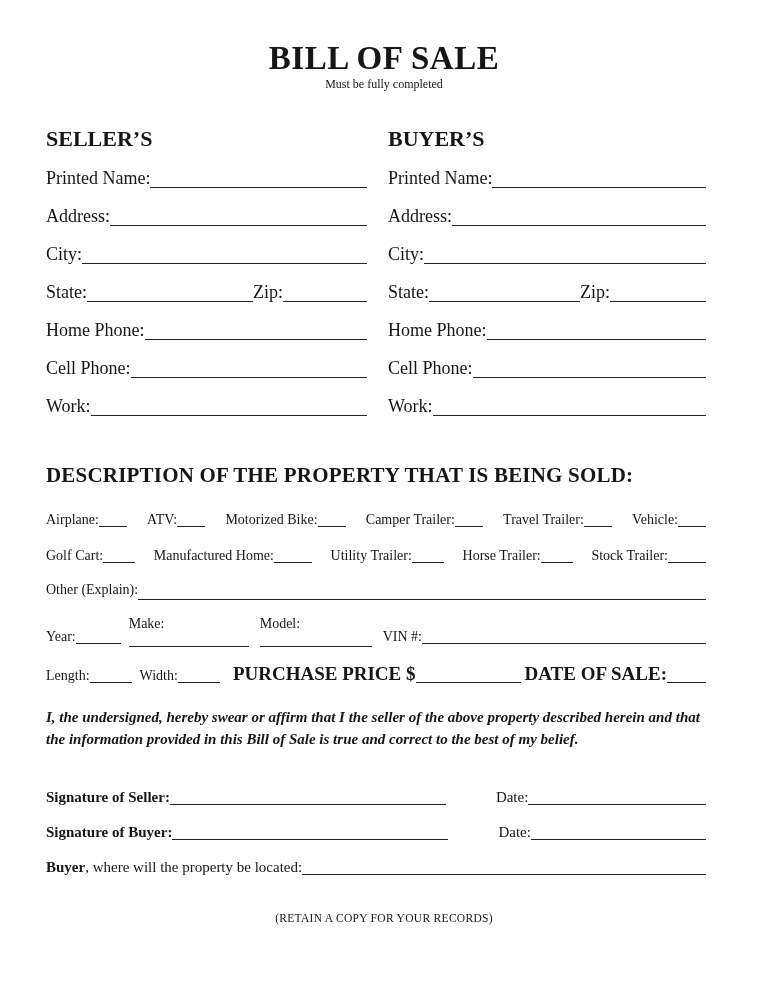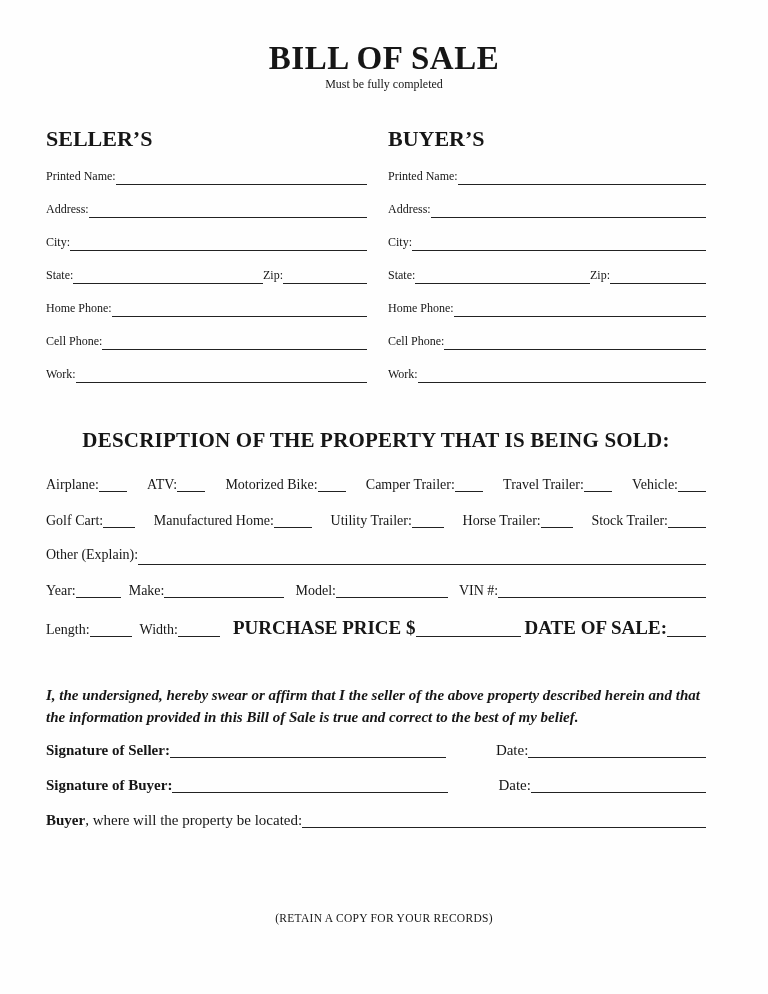--- a/index.html
+++ b/index.html
@@ -12,41 +12,41 @@
   .doc-header{text-align:center;padding-top:40px;}
   .doc-title{font-size:33px;font-weight:bold;line-height:1.1;letter-spacing:.5px;margin:0;}
   .doc-subtitle{font-size:12px;margin-top:1px;}
   .content{padding:0 62px 0 46px;}
   
   .parties{display:flex;margin-top:36px;}
   .col-left{width:321px;}
   .gutter{width:21px;}
   .col-right{flex:1;}
   .party-heading{font-size:22px;font-weight:bold;line-height:1;margin:0;}
-  .frow{display:flex;align-items:center;line-height:1;font-size:12px;margin-top:20px;white-space:nowrap;}
+  .frow{display:flex;align-items:center;line-height:1;font-size:18px;margin-top:20px;white-space:nowrap;}
   .frow.first{margin-top:19px;}
   .line{display:inline-block;border-bottom:1.35px solid #222;height:12px;position:relative;top:3px;}
   .flex1{flex:1 1 auto;}
   .zipline-l{width:84px;}
   .zipline-r{width:96px;}
   
-  .desc-heading{font-size:21px;font-weight:bold;line-height:1;margin:50px 0 0 0;letter-spacing:.2px;text-align:center;}
+  .desc-heading{font-size:21px;font-weight:bold;line-height:1;margin:50px 0 0 0;letter-spacing:.2px;}
   .prow{display:flex;align-items:flex-end;line-height:1;font-size:14px;margin-top:20px;}
   .prow.spread{justify-content:space-between;}
   .prow.firstp{margin-top:25px;}
   .pitem{display:inline-flex;align-items:baseline;white-space:nowrap;}
   .w28{width:28px;} .w32{width:32px;} .w38{width:38px;} .w42{width:42px;} .w45{width:45px;}
   .w105{width:105px;} .w112{width:112px;} .w120{width:120px;}
-  .mr8{margin-right:8px;} .mr11{margin-right:11px;} .mr13{margin-right:13px;} .mr4{margin-right:4px;}
+  .mr8{margin-right:8px;} .mr11{margin-right:11px;flex-direction:column;} .mr13{margin-right:13px;} .mr4{margin-right:4px;}
   .b{font-weight:bold;}
   .bsz{font-size:19px;}
   
-  .affirmation{margin-top:48px;font-size:15px;font-weight:bold;font-style:italic;line-height:1.42;}
-  
-  .sigrow{display:flex;align-items:baseline;line-height:1;font-size:15px;margin-top:14px;white-space:nowrap;}
+  .affirmation{margin-top:24px;font-size:15px;font-weight:bold;font-style:italic;line-height:1.42;}
+  
+  .sigrow{display:flex;align-items:baseline;line-height:1;font-size:15px;margin-top:39px;white-space:nowrap;}
   .sigrow + .sigrow{margin-top:19px;}
   .sig-line{width:276px;}
   .sig-gap{width:50px;}
   .located-row{margin-top:19px;}
   
   .doc-footer{position:absolute;left:0;right:0;top:912px;text-align:center;font-size:11.5px;letter-spacing:.3px;}
 </style>
 </head>
 <body>
 

